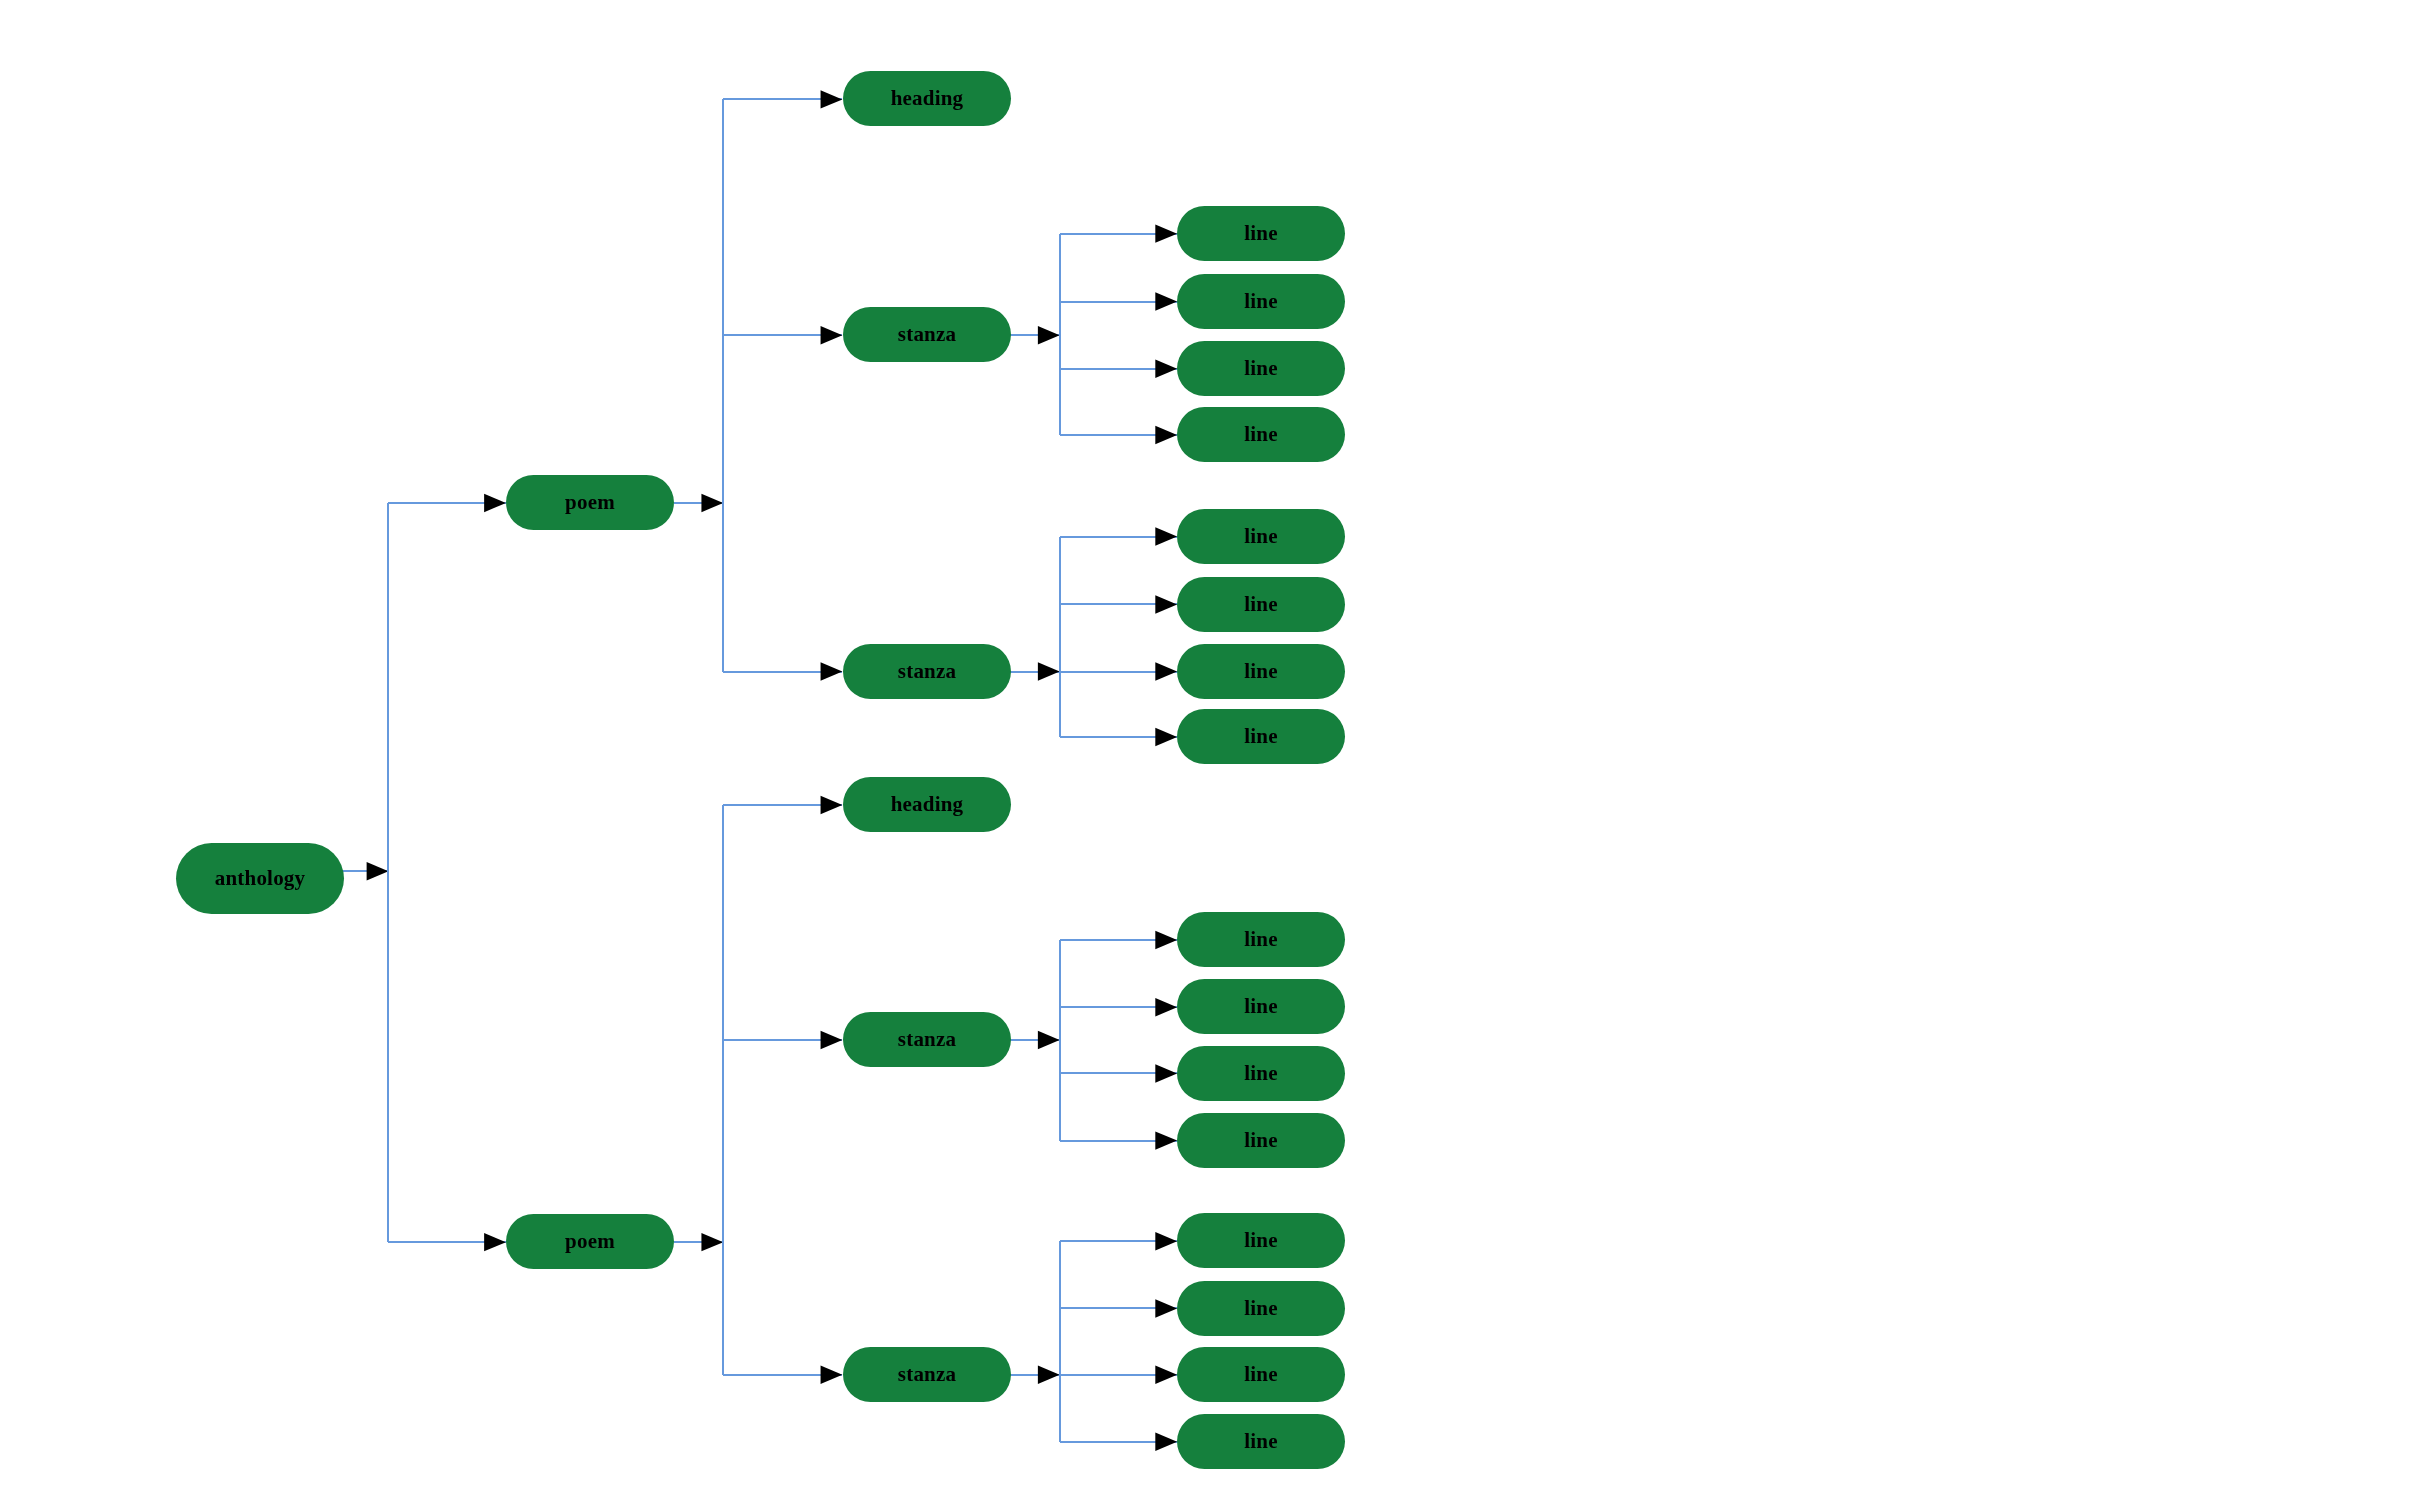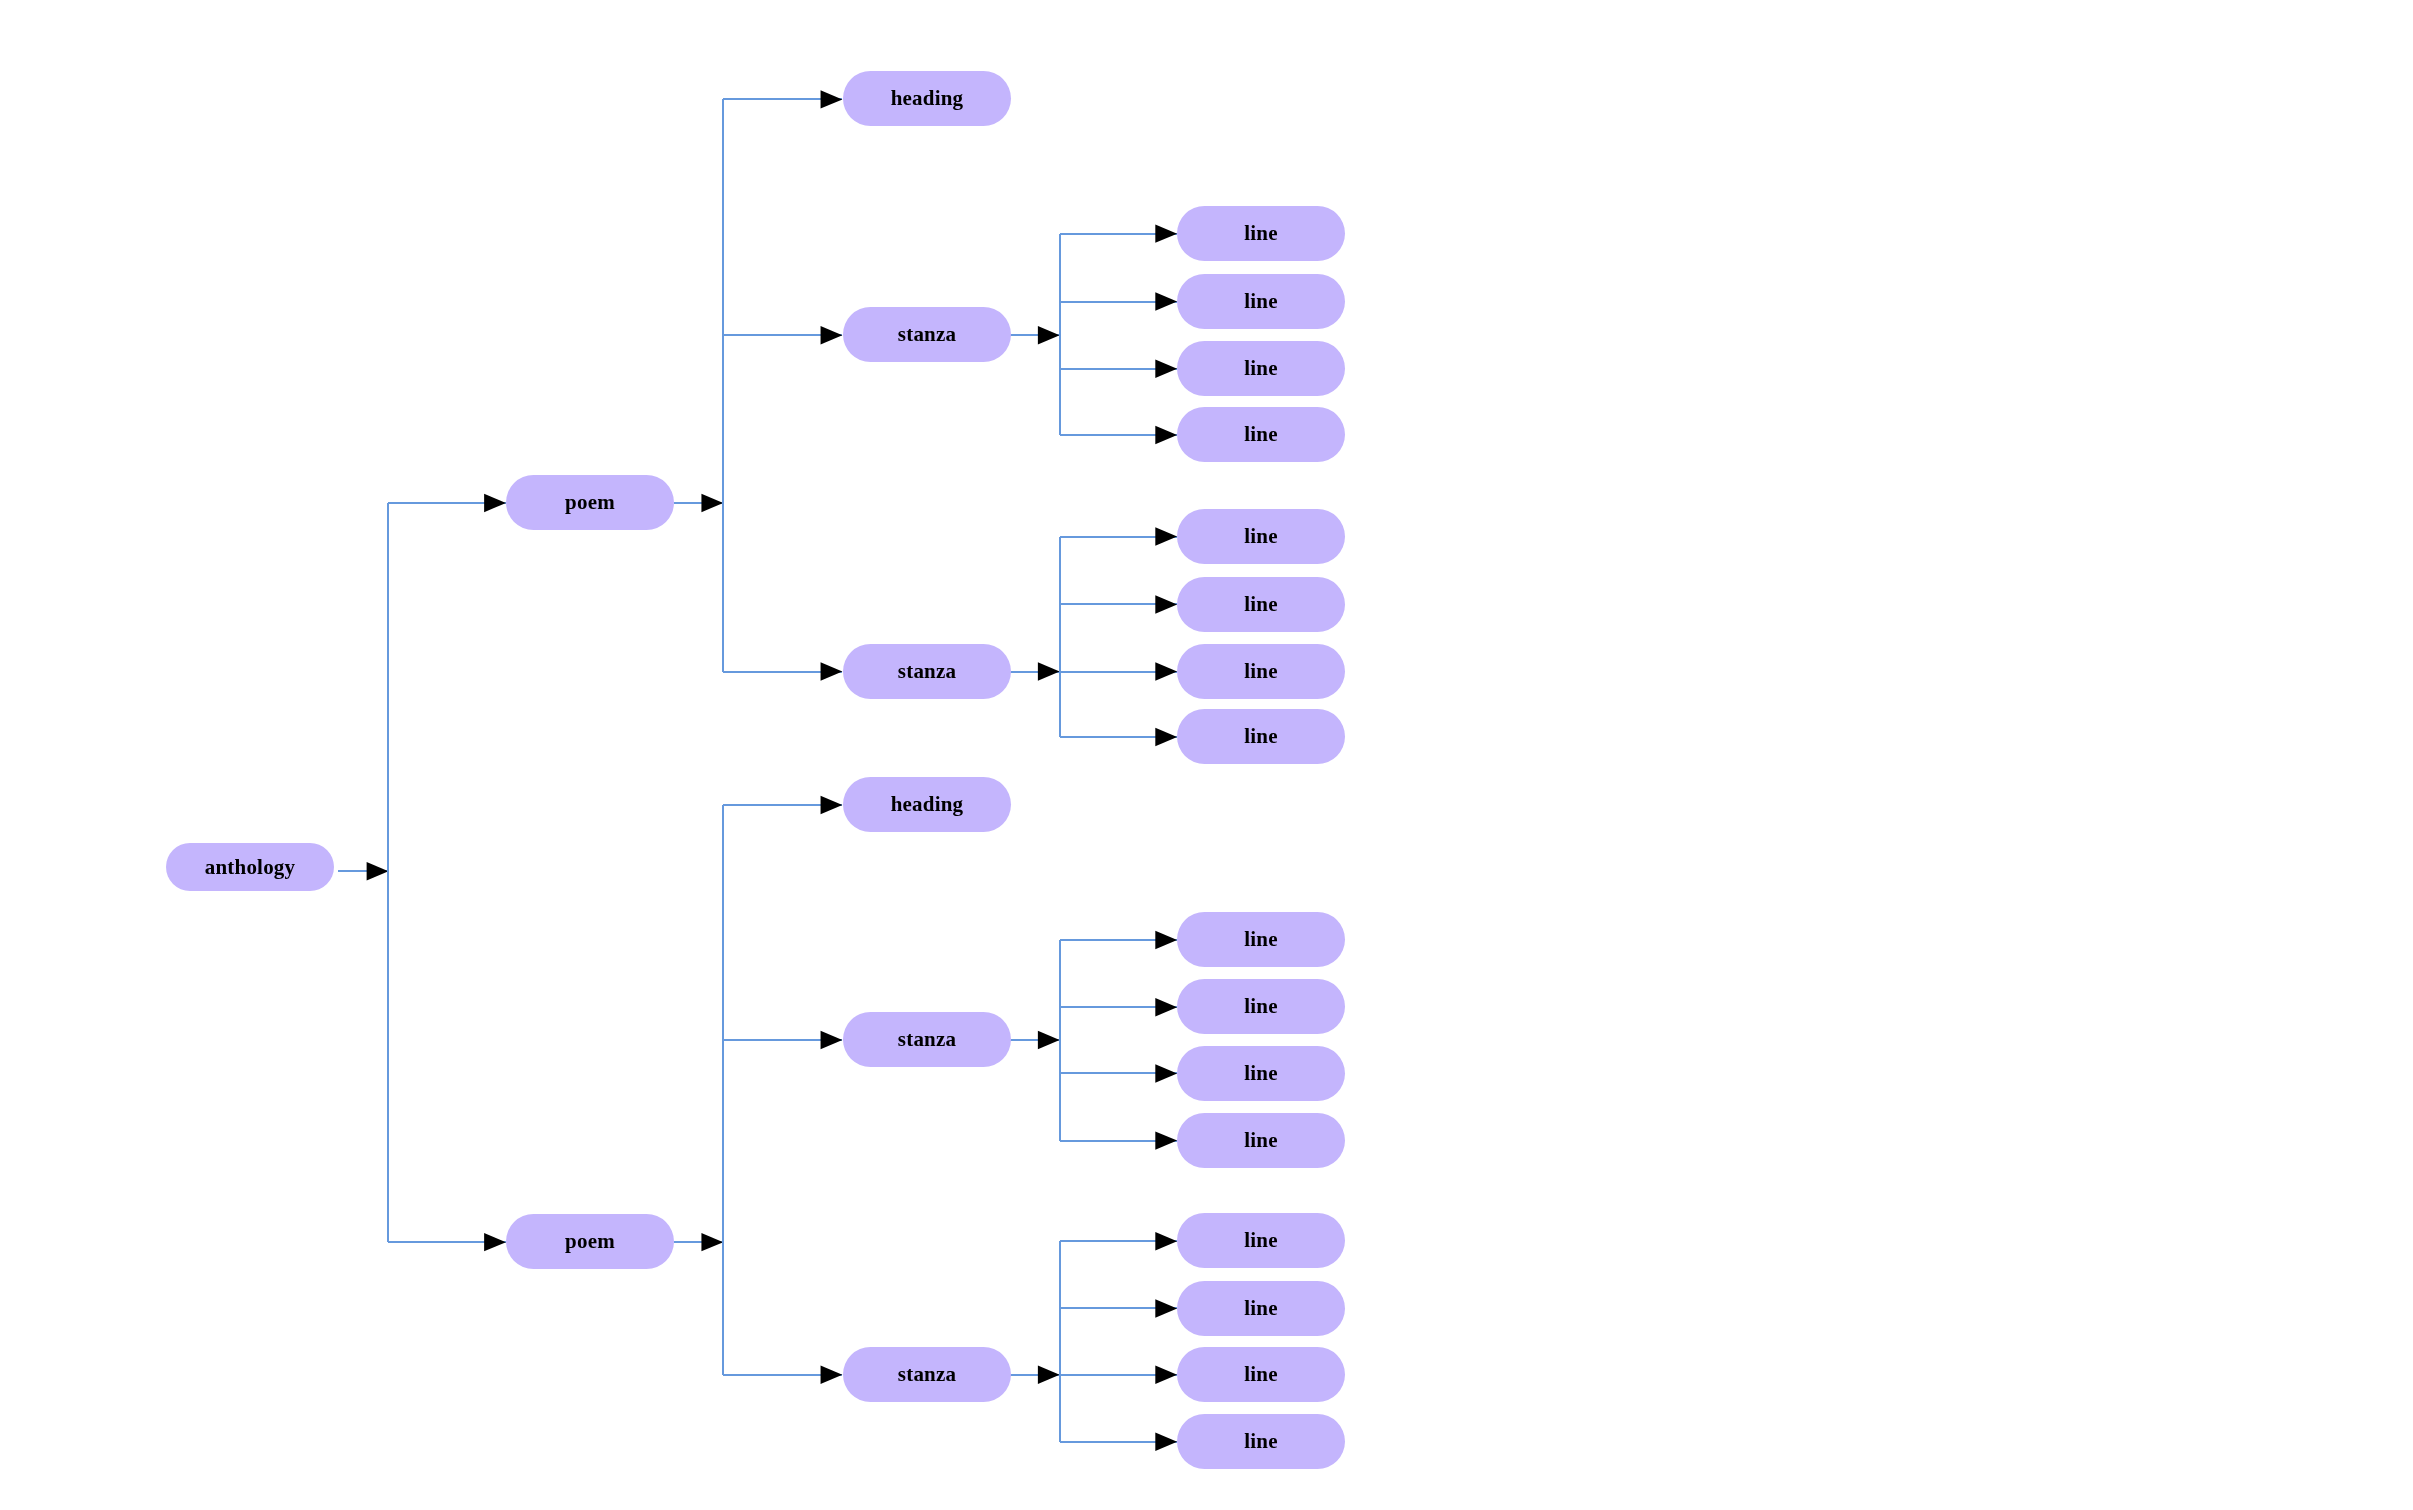--- a/index.html
+++ b/index.html
@@ -24,21 +24,21 @@
     width: 2413px;
     height: 1511px;
     pointer-events: none;
   }
   .node {
     position: absolute;
     box-sizing: border-box;
     display: flex;
     align-items: center;
     justify-content: center;
-    background: #c4b5fd;
+    background: #15803d;
     border-radius: 838px;
     color: #000000;
     font-weight: bold;
     font-size: 21px;
     letter-spacing: 0.2px;
     line-height: 1;
     user-select: none;
   }
   .node-label {
     display: block;
@@ -123,21 +123,21 @@
       <polygon points="1403,1479 1377,1468 1377,1490" fill="#000000"></polygon>
       <line x1="1263" y1="1559" x2="1403" y2="1559" stroke="#6699dd" stroke-width="2.4" shape-rendering="crispEdges"></line>
       <polygon points="1403,1559 1377,1548 1377,1570" fill="#000000"></polygon>
       <line x1="1263" y1="1638" x2="1403" y2="1638" stroke="#6699dd" stroke-width="2.4" shape-rendering="crispEdges"></line>
       <polygon points="1403,1638 1377,1627 1377,1649" fill="#000000"></polygon>
       <line x1="1263" y1="1718" x2="1403" y2="1718" stroke="#6699dd" stroke-width="2.4" shape-rendering="crispEdges"></line>
       <polygon points="1403,1718 1377,1707 1377,1729" fill="#000000"></polygon>
     </svg>
 
   <div id="node-layer">
-      <div class="node" style="left: 166px; top: 843px; width: 168px; height: 48px; text-align: right;">
+      <div class="node" style="left: 176px; top: 843px; width: 168px; height: 71px; text-align: right;">
         <span class="node-label">anthology</span>
       </div>
       <div class="node" style="left: 506px; top: 475px; width: 168px; height: 55px;">
         <span class="node-label">poem</span>
       </div>
       <div class="node" style="left: 843px; top: 71px; width: 168px; height: 55px;">
         <span class="node-label">heading</span>
       </div>
       <div class="node" style="left: 843px; top: 307px; width: 168px; height: 55px;">
         <span class="node-label">stanza</span>

